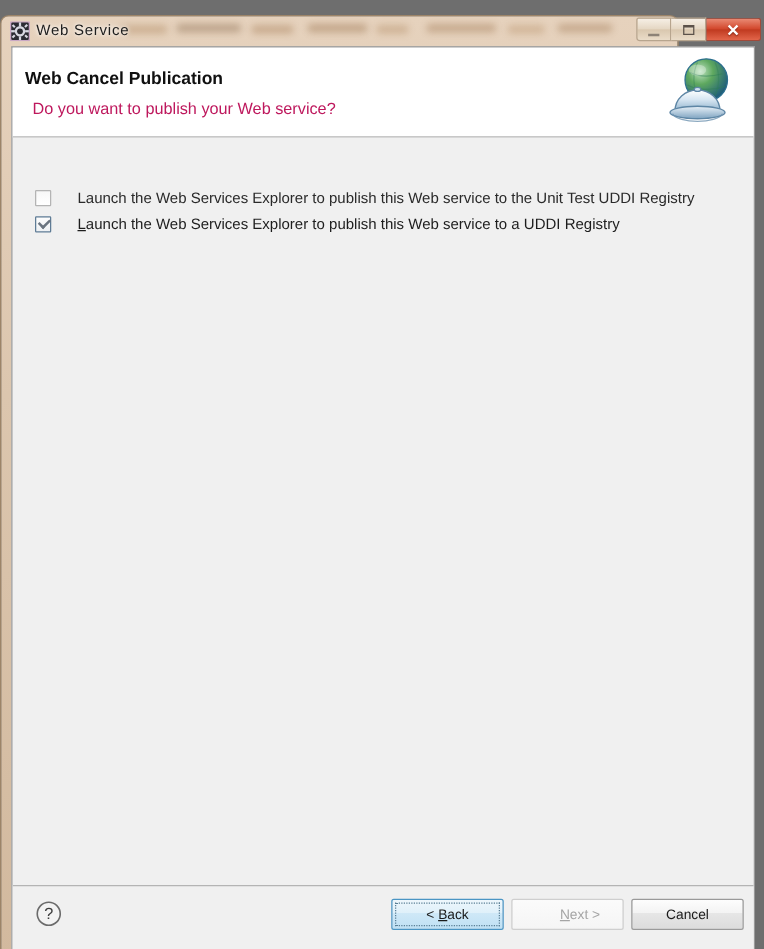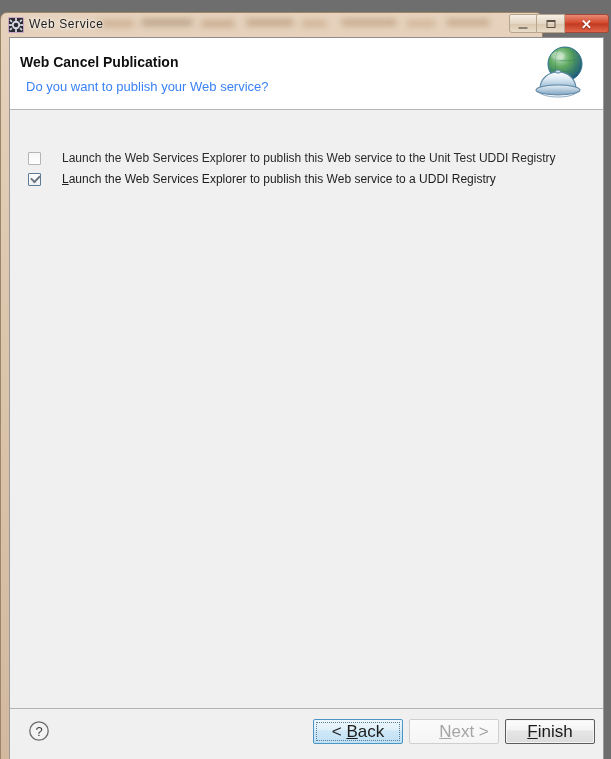--- a/index.html
+++ b/index.html
@@ -144,21 +144,21 @@
     left: 10px; top: 16px;
     font-size: 14px;
     font-weight: bold;
     color: #101010;
     white-space: nowrap;
   }
   #header-subtitle {
     position: absolute;
     left: 16px; top: 41px;
     font-size: 13px;
-    color: #3b82f6;
+    color: #be185d;
     white-space: nowrap;
   }
   #header-icon {
     position: absolute;
     right: 9px; top: 3px;
     width: 66px; height: 66px;
   }
 
   
   #page-body {
@@ -231,21 +231,21 @@
     display: flex;
     gap: 6px;
   }
   .wbtn {
     width: 90px;
     height: 25px;
     box-sizing: border-box;
     border: 1px solid #9a9a9a;
     border-radius: 2px;
     background: linear-gradient(180deg,#fdfdfd 0%, #f3f3f3 45%, #e6e6e6 46%, #dcdcdc 100%);
-    font-size: 17px;
+    font-size: 11px;
     color: #1b1b1b;
     display: flex;
     align-items: center;
     justify-content: center;
     position: relative;
     cursor: pointer;
     padding: 0;
     font-family: "Liberation Sans", sans-serif;
   }
   .wbtn.focused {
@@ -386,22 +386,22 @@
 
         <button class="wbtn focused">
           <span class="focus-ring"></span>
           <span class="lbl"><span>&lt; </span><span class="mnemonic">B</span><span>ack</span></span>
         </button>
 
         <button class="wbtn disabled" disabled="">
           <span class="lbl"><span class="mnemonic">N</span><span>ext &gt;</span></span>
         </button>
 
-        <button class="wbtn defaultbtn">
-          <span class="lbl"><span class="mnemonic">F</span><span>inish</span></span>
+
+        <button class="wbtn">
+          <span class="lbl">Cancel</span>
         </button>
-
 
       </div>
     </div>
 
   </div>
 </div>
 
 </body></html>

